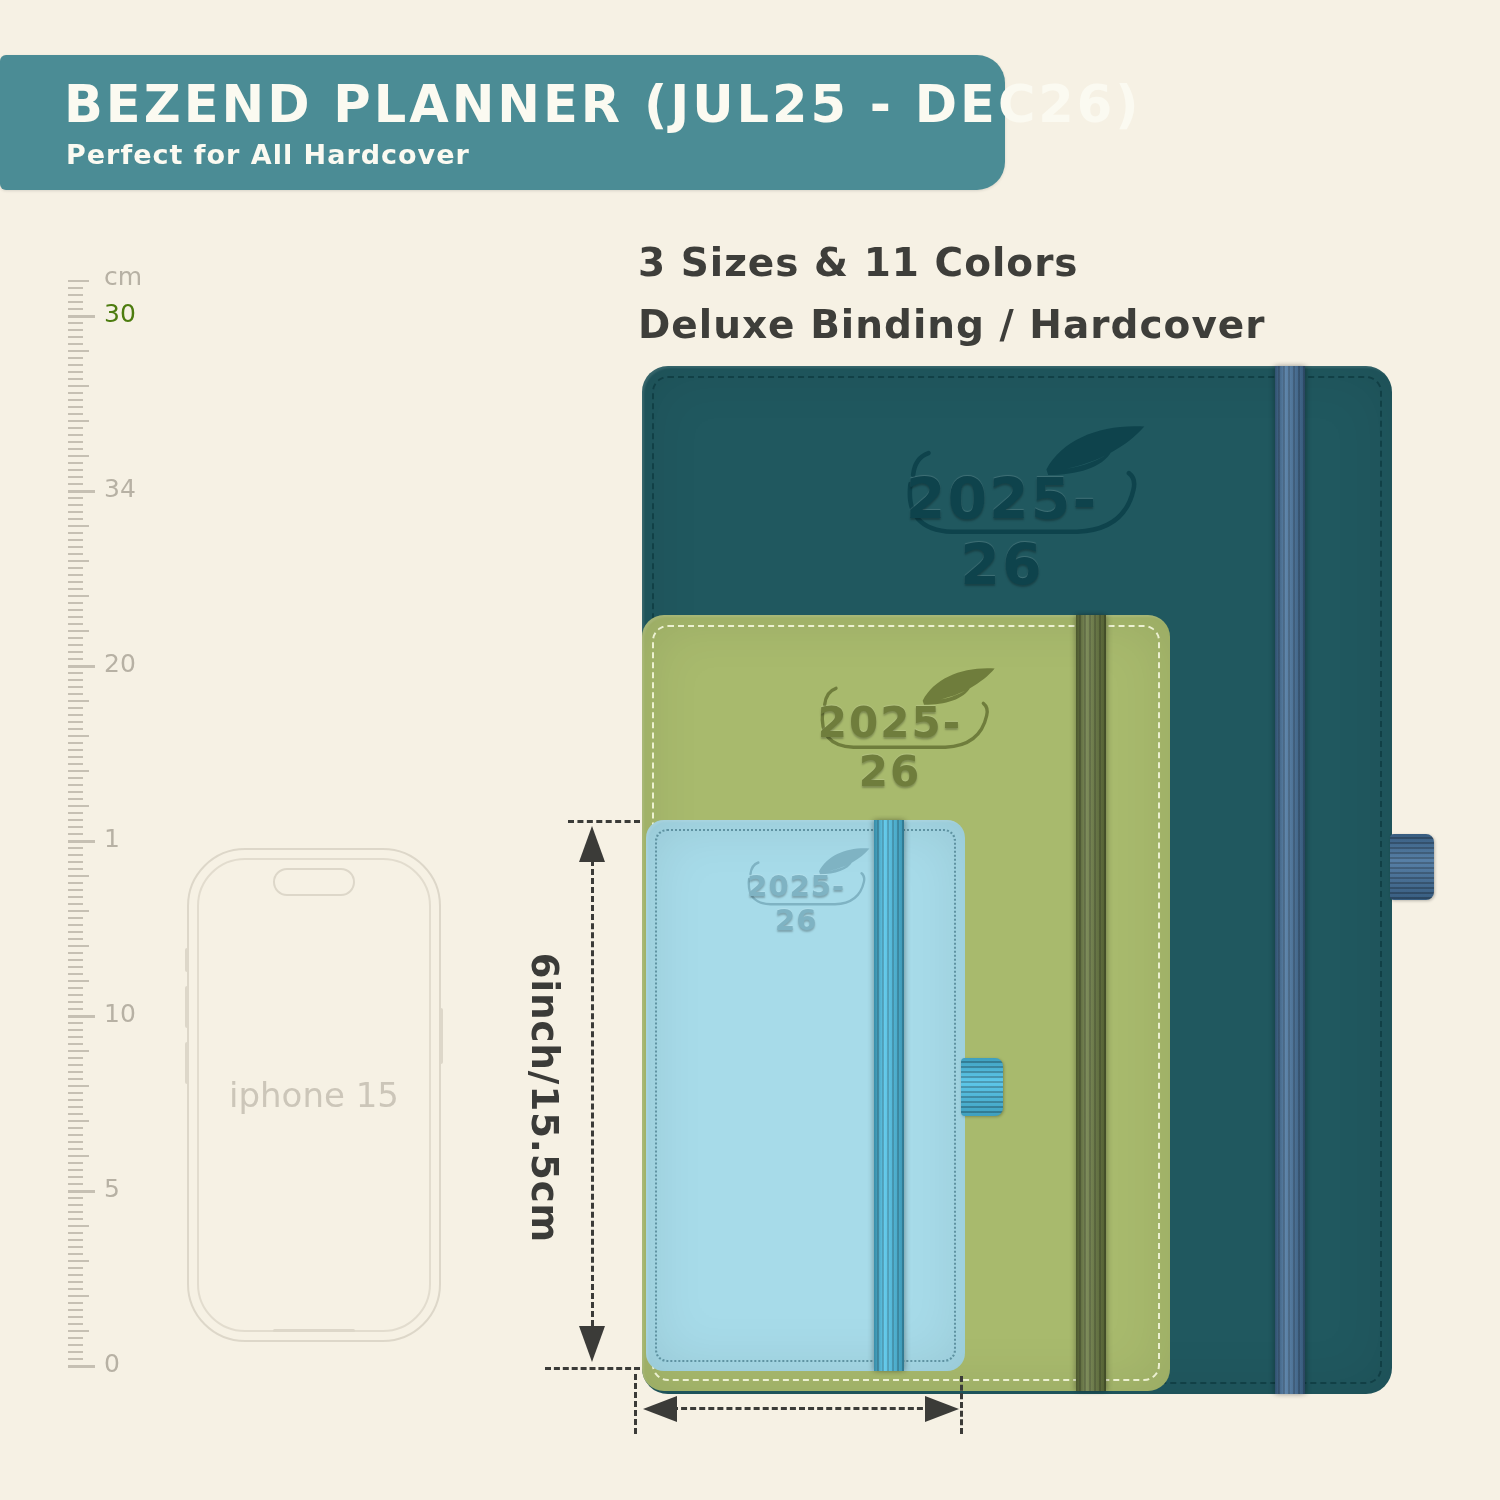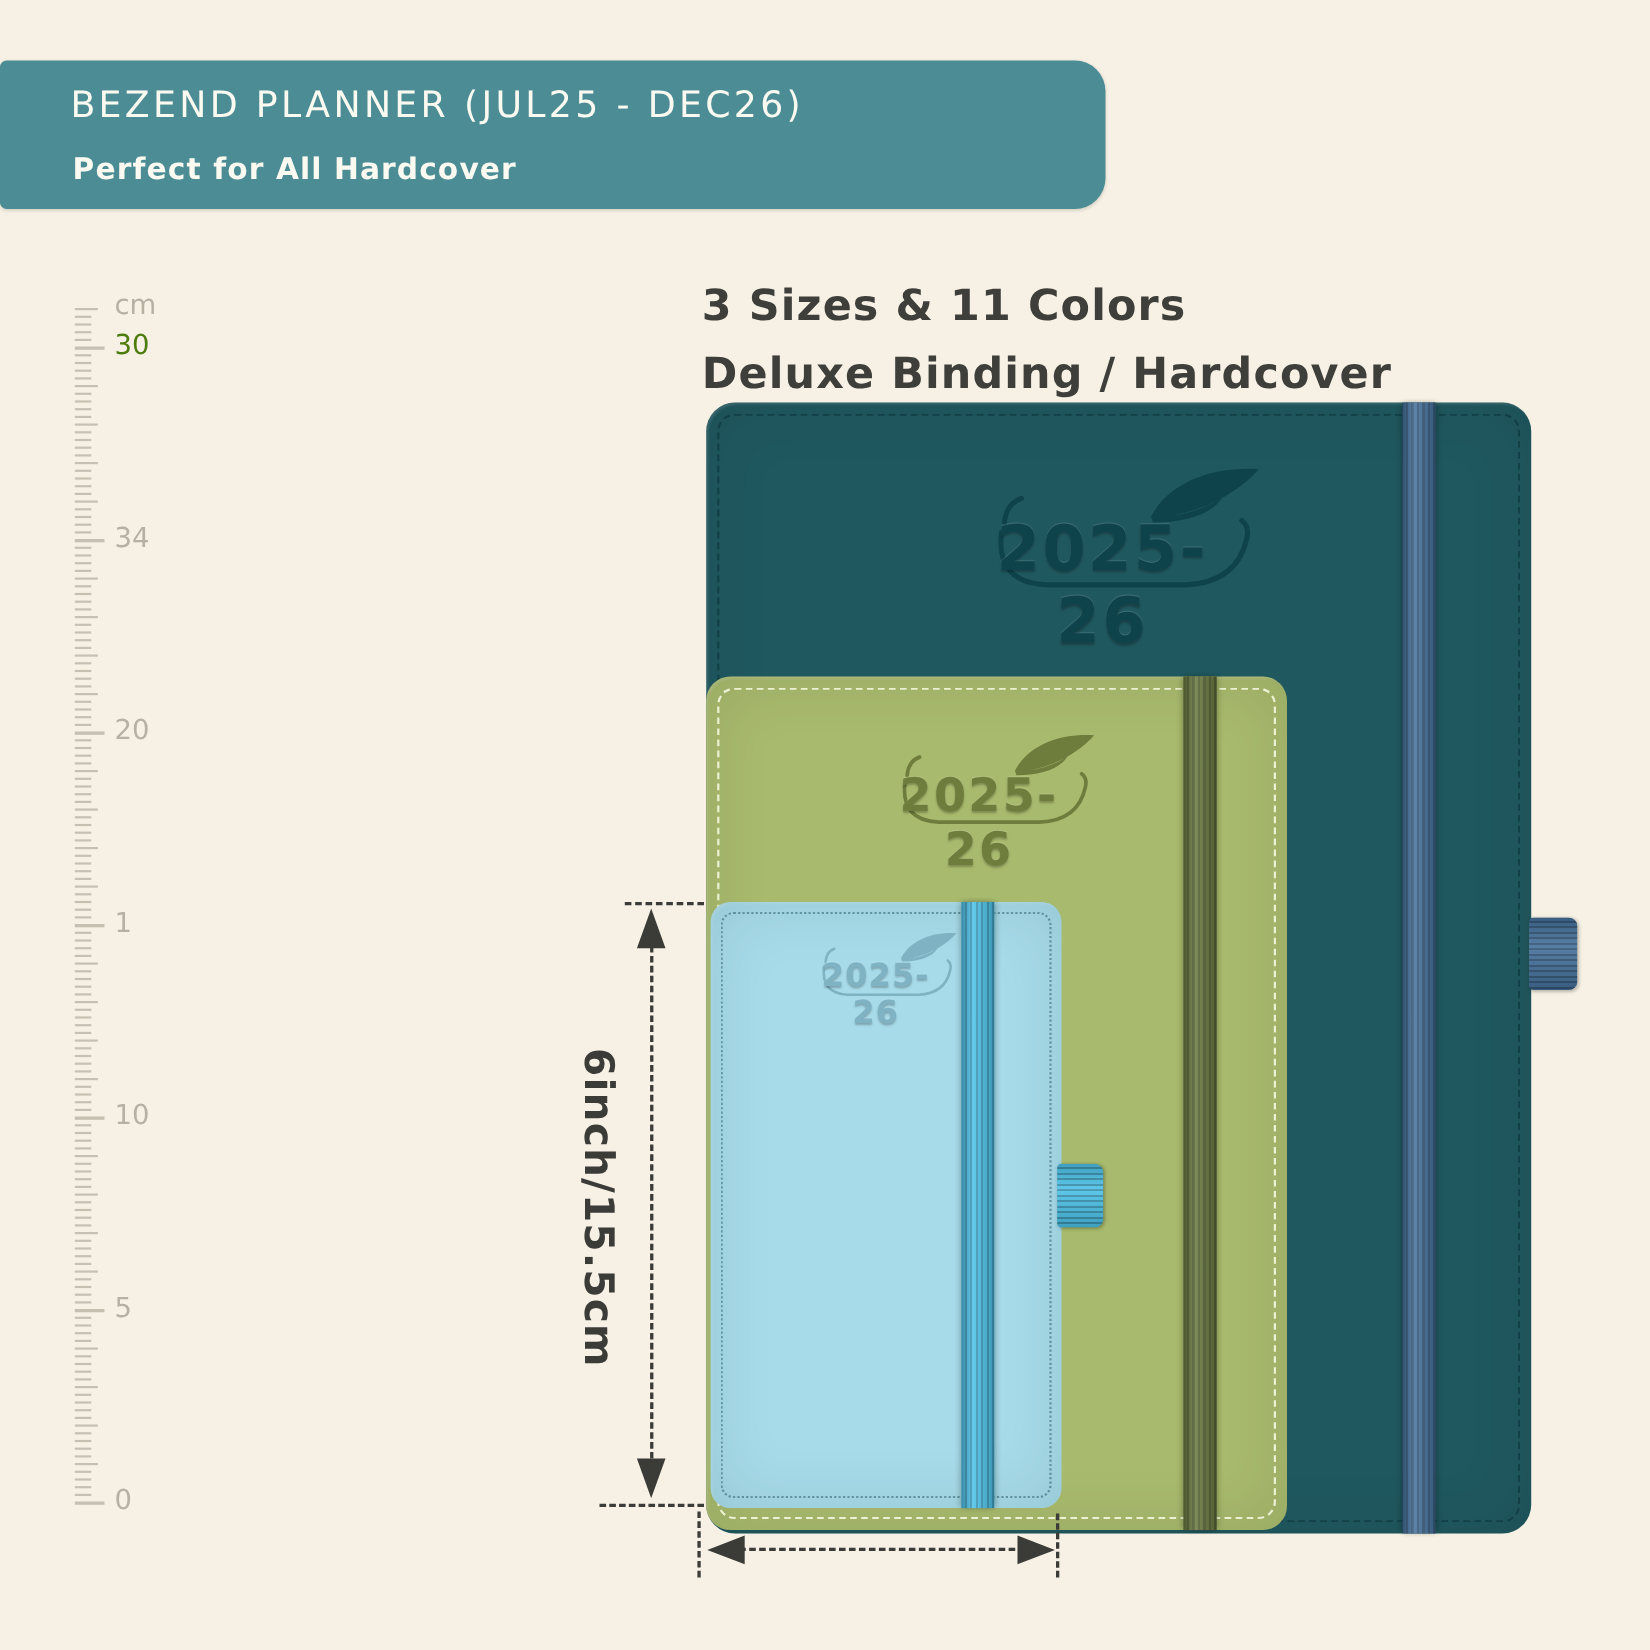--- a/index.html
+++ b/index.html
@@ -2,26 +2,26 @@
 <html><head>
 <meta charset="utf-8">
 <style>
   html,body{margin:0;padding:0;}
   body{font-family:"DejaVu Sans","Liberation Sans",sans-serif;}
   .stage{position:relative;width:1500px;height:1500px;background:#f6f1e4;overflow:hidden;}
 
   
   .banner{position:absolute;left:0;top:55px;width:1005px;height:135px;
     border-radius:6px 28px 28px 6px;box-shadow:0 1px 3px rgba(0,0,0,.12);}
-  .banner-title{position:absolute;left:64px;top:20px;font-size:33px;font-weight:400;
+  .banner-title{position:absolute;left:64px;top:20px;font-size:51px;font-weight:700;
     letter-spacing:3px;white-space:nowrap;}
   .banner-subtitle{position:absolute;left:66px;top:84px;font-size:27px;font-weight:700;letter-spacing:1px;}
 
   
-  .headline{position:absolute;left:638px;top:248px;line-height:62px;font-size:39px;
+  .headline{position:absolute;left:638px;top:232px;line-height:62px;font-size:39px;
     font-weight:700;letter-spacing:1px;}
 
   
   .ruler{position:absolute;left:68px;top:266px;width:150px;height:1120px;}
   .tick{position:absolute;left:0;height:0;border-top:2px solid #c6c0b3;}
   .tick.sub{width:15px;}
   .tick.cm{width:21px;}
   .tick.lbl{width:27px;border-top-width:3px;}
   .rlabel{position:absolute;left:36px;font-size:25px;color:#b7b1a4;transform:translateY(-55%);}
 
@@ -259,20 +259,30 @@
       <div class="tick lbl" style="top: 49px; border-top-color: rgb(198, 192, 179);"></div>
       <div class="tick sub" style="top: 42px; border-top-color: rgb(198, 192, 179);"></div>
       <div class="tick sub" style="top: 35px; border-top-color: rgb(198, 192, 179);"></div>
       <div class="tick sub" style="top: 28px; border-top-color: rgb(198, 192, 179);"></div>
       <div class="tick sub" style="top: 21px; border-top-color: rgb(198, 192, 179);"></div>
       <div class="rlabel" style="top: 49px; color: #4d7c0f;">30</div>
       <div class="tick cm" style="top: 14px; border-top-color: rgb(198, 192, 179);"></div>
       <div class="rlabel" style="top: 12px; color: rgb(183, 177, 164);">cm</div>
     </div>
 
+  <div class="phone">
+    <div class="phone-screen"></div>
+    <div class="phone-island"></div>
+    <div class="phone-label">iphone 15</div>
+    <div class="phone-btn" style="left:-4px;top:98px;height:24px;"></div>
+    <div class="phone-btn" style="left:-4px;top:136px;height:42px;"></div>
+    <div class="phone-btn" style="left:-4px;top:192px;height:42px;"></div>
+    <div class="phone-btn" style="right:-4px;top:158px;height:56px;"></div>
+    <div class="phone-speaker"></div>
+  </div>
 
   <div class="planner planner-large" style="background-color: rgb(32, 88, 95);">
     <div class="stitch" style="border-color: rgba(8, 48, 54, 0.55);"></div>
     <div class="elastic" style="background-color: rgb(68, 113, 156);"></div>
     <div class="logo logo-large" style="color: rgb(14, 67, 76);">
       <svg viewBox="0 0 300 140" preserveAspectRatio="none">
         <path fill="currentColor" d="M178 52 C 196 18 240 2 286 5 C 268 26 234 45 200 51 C 218 49 238 41 250 32 C 240 50 212 58 180 58 Z"></path>
         <path fill="none" stroke="currentColor" stroke-width="5" stroke-linecap="round" d="M48 34 Q 33 39 31 58"></path>
         <path fill="none" stroke="currentColor" stroke-width="5" stroke-linecap="round" d="M28 68 Q 22 118 74 120 L 212 120 Q 264 118 274 74 Q 277 62 269 56"></path>
       </svg>

